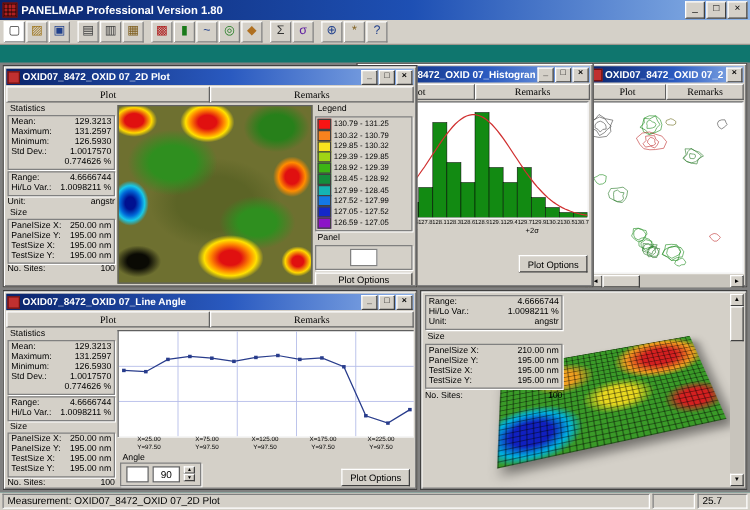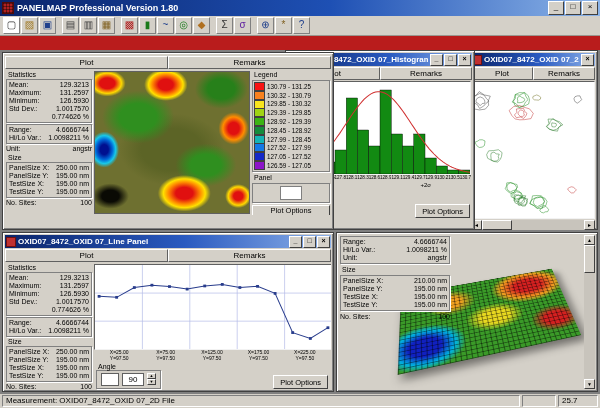--- a/index.html
+++ b/index.html
@@ -1,16 +1,16 @@
 <!DOCTYPE html>
 <html><head>
 <meta charset="utf-8">
 <style>
   html,body{margin:0;padding:0;width:600px;height:408px;overflow:hidden;background:#555;}
-  .screen{position:relative;width:600px;height:408px;background:#b91c1c;font-family:"Liberation Sans",sans-serif;color:#000;overflow:hidden;}
+  .screen{position:relative;width:600px;height:408px;background:#0f766e;font-family:"Liberation Sans",sans-serif;color:#000;overflow:hidden;}
   
   .titlebar{height:16px;background:linear-gradient(90deg,#0a246a 0%,#1e50b4 55%,#8cb4e8 100%);display:flex;align-items:center;gap:3px;padding:0 2px;}
   .appicon{width:10px;height:10px;flex:0 0 auto;background:#b02020;border:1px solid #500a0a;background-image:repeating-linear-gradient(0deg,rgba(0,0,0,.4) 0 1px,transparent 1px 3px),repeating-linear-gradient(90deg,rgba(0,0,0,.4) 0 1px,transparent 1px 3px);}
   .titletext{flex:1;color:#fff;font-size:9px;font-weight:bold;white-space:nowrap;overflow:hidden;}
   .wbtns{display:flex;gap:1px;}
   .wbtn{width:14px;height:12px;background:#d4d0c8;border:1px solid;border-color:#fff #404040 #404040 #fff;font-size:8px;line-height:10px;text-align:center;}
   .menubar{height:15px;background:#d4d0c8;display:flex;align-items:center;padding:0 2px;font-size:9px;border-bottom:1px solid #9a968e;}
   .mitem{padding:1px 5px;white-space:nowrap;}
   .toolbar{height:19px;background:#d4d0c8;display:flex;align-items:center;gap:1px;padding:0 3px;border-bottom:1px solid #9a968e;}
   .ticon{width:15px;height:15px;flex:0 0 auto;border:1px solid;border-color:#fff #808080 #808080 #fff;background:#d4d0c8;font-size:10px;line-height:13px;text-align:center;overflow:hidden;}
@@ -24,21 +24,21 @@
   #winB{left:285px;top:0;width:190px;height:180px;z-index:2;}
   #winC{left:468px;top:0;width:130px;height:180px;z-index:1;}
   #winD{left:2px;top:182px;width:332px;height:160px;z-index:4;}
   #winE{left:336px;top:182px;width:262px;height:160px;z-index:2;}
   .ctitle{height:13px;background:linear-gradient(90deg,#0a246a 0%,#2a5ac0 55%,#8cb0e8 100%);display:flex;align-items:center;gap:2px;padding:0 1px;color:#fff;font-size:8px;font-weight:bold;white-space:nowrap;overflow:hidden;}
   .cicon{width:8px;height:8px;flex:0 0 auto;background:#c03030;border:1px solid #701010;}
   .ctext{flex:1;overflow:hidden;}
   .cbtns{display:flex;gap:1px;}
   .cbtn{width:11px;height:10px;background:#d4d0c8;border:1px solid;border-color:#fff #404040 #404040 #fff;color:#000;font-size:7px;line-height:8px;text-align:center;}
   .tabs{display:flex;height:13px;margin-top:1px;}
-  .tab{flex:1;background:#d4d0c8;border:1px solid;border-color:#fff #606060 #606060 #fff;font-size:8px;display:flex;align-items:center;justify-content:center;}
+  .tab{flex:1;background:#d4d0c8;border:1px solid;border-color:#fff #606060 #606060 #fff;font-size:8px;display:flex;align-items:center;justify-content:center;font-family:Liberation Serif, serif;}
   .wbody{position:relative;margin-top:1px;}
   .flexrow{display:flex;}
   #winA .wbody{height:145px;} #winB .wbody{height:147px;} #winD .wbody{height:127px;}
   .statscol{width:86px;flex:0 0 auto;font-size:7px;padding:1px;display:flex;flex-direction:column;gap:1px;overflow:hidden;}
   .seclabel{font-size:7px;padding-left:2px;}
   .grp{border:1px solid #808080;box-shadow:1px 1px 0 #fff;padding:1px 2px;background:#d4d0c8;}
   .row{display:flex;justify-content:space-between;line-height:8px;white-space:nowrap;}
   .rl{overflow:hidden;} .rv{margin-left:2px;}
   .heatmap{flex:1;margin:1px;border:1px solid #606060;
     background-color:#6e7030;
@@ -129,20 +129,29 @@
       <div class="ticon" style="color: rgb(51, 51, 51); background: rgb(212, 208, 200); margin-left: 5px;">Σ</div>
       <div class="ticon" style="color: rgb(96, 32, 160); background: rgb(212, 208, 200);">σ</div>
       <div class="ticon" style="color: rgb(32, 64, 140); background: rgb(212, 208, 200); margin-left: 5px;">⊕</div>
       <div class="ticon" style="color: rgb(128, 96, 32); background: rgb(212, 208, 200);">*</div>
       <div class="ticon" style="color: rgb(32, 64, 140); background: rgb(212, 208, 200);">?</div>
     </div>
 
   <div class="mdi">
 
     <div class="win" id="winA">
+      <div class="ctitle">
+        <span class="cicon"></span>
+        <span class="ctext">OXID07_8472_OXID 07_2D Plot</span>
+        <span class="cbtns">
+          <span class="cbtn">_</span>
+          <span class="cbtn">□</span>
+          <span class="cbtn">×</span>
+        </span>
+      </div>
       <div class="tabs">
         <div class="tab">Plot</div>
         <div class="tab">Remarks</div>
       </div>
       <div class="wbody flexrow">
         <div class="statscol">
           <div class="seclabel">Statistics</div>
           <div class="grp">
               <div class="row">
                 <span class="rl">Mean:</span>
@@ -372,21 +381,21 @@
       <div class="hscroll">
         <span class="sarrow">◄</span>
         <span class="hthumb"></span>
         <span class="sarrow" style="margin-left:auto">►</span>
       </div>
     </div>
 
     <div class="win" id="winD">
       <div class="ctitle">
         <span class="cicon"></span>
-        <span class="ctext">OXID07_8472_OXID 07_Line Panel</span>
+        <span class="ctext">OXID07_8472_OXID 07_Line Angle</span>
         <span class="cbtns">
           <span class="cbtn">_</span>
           <span class="cbtn">□</span>
           <span class="cbtn">×</span>
         </span>
       </div>
       <div class="tabs">
         <div class="tab">Plot</div>
         <div class="tab">Remarks</div>
       </div>
@@ -559,18 +568,18 @@
       <div class="vscroll">
         <span class="sarrow">▲</span>
         <span class="vthumb"></span>
         <span class="sarrow" style="margin-top:auto">▼</span>
       </div>
     </div>
 
   </div>
 
   <div class="statusbar">
-    <span class="scell grow">Measurement: OXID07_8472_OXID 07_2D File</span>
+    <span class="scell grow">Measurement: OXID07_8472_OXID 07_2D Plot</span>
     <span class="scell" style="width:26px"></span>
     <span class="scell" style="width:32px">25.7</span>
   </div>
 
 </div>
 
 </body></html>

